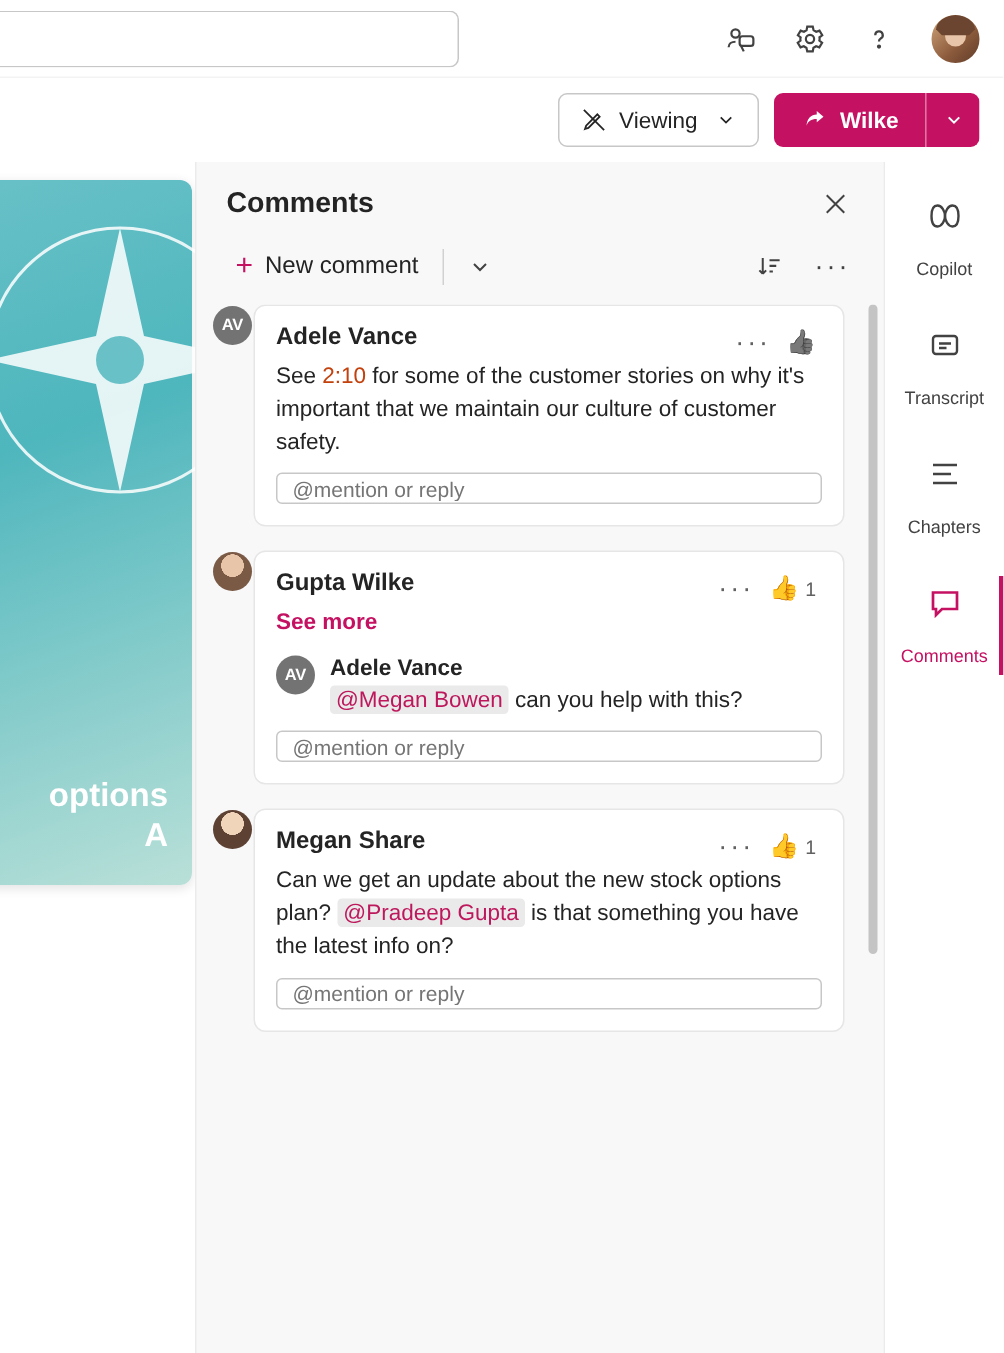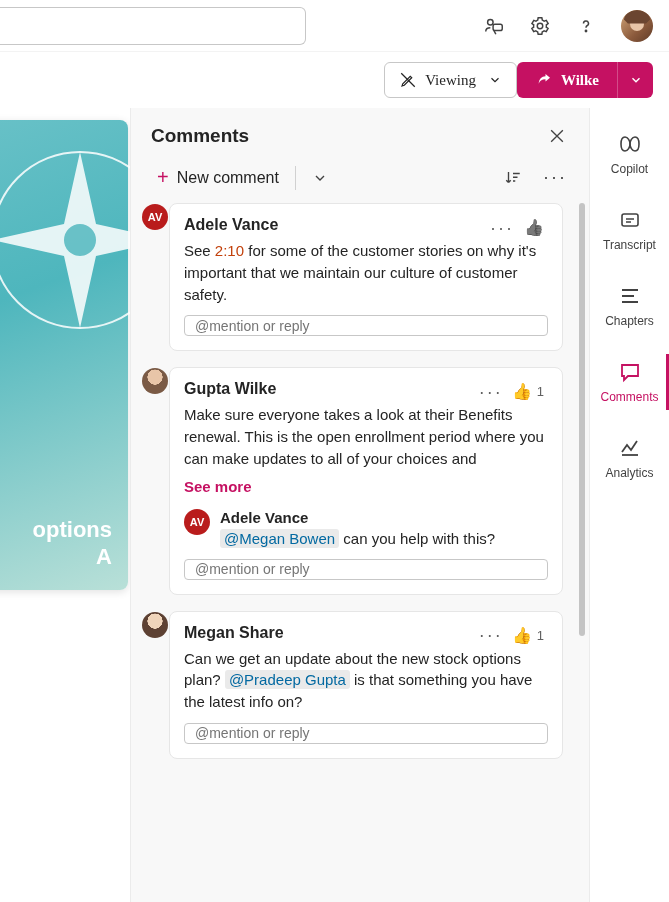--- a/index.html
+++ b/index.html
@@ -69,22 +69,22 @@
     left: 3px; top: 0px;
     clip-path: polygon(0 0, 100% 0, 100% 50%, 85% 70%, 15% 70%, 0% 50%);
   }
 
   
   .actionbar {
     height: 56px;
     display: flex;
     align-items: center;
     justify-content: flex-end;
+    gap: 10px;
     padding: 0 16px;
-    font-family: Liberation Serif, serif;
   }
   .btn {
     display: flex; align-items: center; gap: 8px;
     height: 36px;
     border-radius: 6px;
     border: 1px solid #c7c7c7;
     background: #fff;
     padding: 0 14px;
     cursor: pointer;
     font-size: 15px;
@@ -234,21 +234,21 @@
   }
   .uavatar {
     width: 26px; height: 26px; border-radius: 50%;
     flex-shrink: 0;
     display: flex; align-items: center; justify-content: center;
     font-size: 11px; font-weight: 700; color: #fff;
     position: absolute;
     left: -28px; top: 0px;
   }
   .card { margin-left: 26px; }
-  .av-av { background: #b91c1c; }
+  .av-av { background: #737373; }
   .av-nw { background: radial-gradient(circle at 50% 35%, #e8c5a8 0 35%, #7a5a45 36% 100%); }
   .av-mb { background: radial-gradient(circle at 50% 35%, #f0d5bb 0 35%, #5d4133 36% 100%); }
   .uname {
     font-weight: 700;
     font-size: 16px;
   }
   .card-actions {
     position: absolute;
     right: 4px; top: 2px;
     display: flex; align-items: center; gap: 10px;
@@ -277,21 +277,21 @@
     height: 21px;
     width: 100%;
     padding: 0 10px;
     font-size: 14px;
     color: #707070;
   }
   .mention {
     background: #eaeaea;
     padding: 1px 4px;
     border-radius: 3px;
-    color: #0369a1;
+    color: #be185d;
   }
 
   .subreply {
     margin-top: 14px;
     display: flex;
     gap: 10px;
     align-items: flex-start;
   }
   .subreply .mini-av {
     width: 26px; height: 26px; border-radius: 50%;
@@ -310,21 +310,21 @@
     display: flex;
     flex-direction: column;
     align-items: center;
     padding-top: 20px;
     gap: 24px;
     background: #fff;
     position: relative;
   }
   .rail-item {
     display: flex; flex-direction: column; align-items: center;
-    gap: 6px;
+    gap: 16px;
     cursor: pointer;
     color: #424242;
     font-size: 12px;
     width: 100%;
     padding: 4px 0;
     position: relative;
   }
   .rail-item.active { color: #c51162; }
   .rail-item.active::after {
     content: "";
@@ -472,21 +472,20 @@
           <div class="card-head">
             <div class="uname">Gupta Wilke</div>
             <div class="card-actions">
               <span class="card-more">···</span>
               <span class="like">
                 <span class="thumb">👍</span>
                 <span>1</span>
               </span>
             </div>
           </div>
-          <div class="card-body">Make sure everyone takes a look at their Benefits renewal. This is the open enrollment period where you can make updates to all of your choices and</div>
           <span class="seemore">See more</span>
 
           <div class="subreply">
             <div class="mini-av av-av">AV</div>
             <div class="subreply-body">
               <div class="subreply-name">Adele Vance</div>
               <div class="subreply-text">
                 <span class="mention">@Megan Bowen</span><span> can you help with this?</span>
               </div>
             </div>
@@ -546,24 +545,15 @@
       <span>Chapters</span>
     </div>
     <div class="rail-item active">
       <span class="rail-icon">
         <svg viewBox="0 0 24 24" width="24" height="24" fill="none" stroke="currentColor" stroke-width="1.8">
           <path d="M4 5h16v11H10l-4 4v-4H4z"></path>
         </svg>
       </span>
       <span>Comments</span>
     </div>
-    <div class="rail-item">
-      <span class="rail-icon">
-        <svg viewBox="0 0 24 24" width="24" height="24" fill="none" stroke="currentColor" stroke-width="1.8">
-          <path d="M4 19h16"></path>
-            <path d="M4 16l5-7 4 5 6-9"></path>
-        </svg>
-      </span>
-      <span>Analytics</span>
-    </div>
   </div>
 
 </div>
 
 </body></html>

